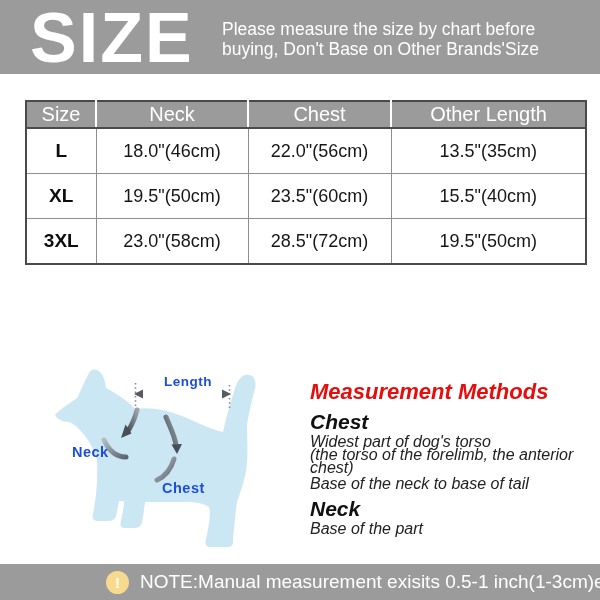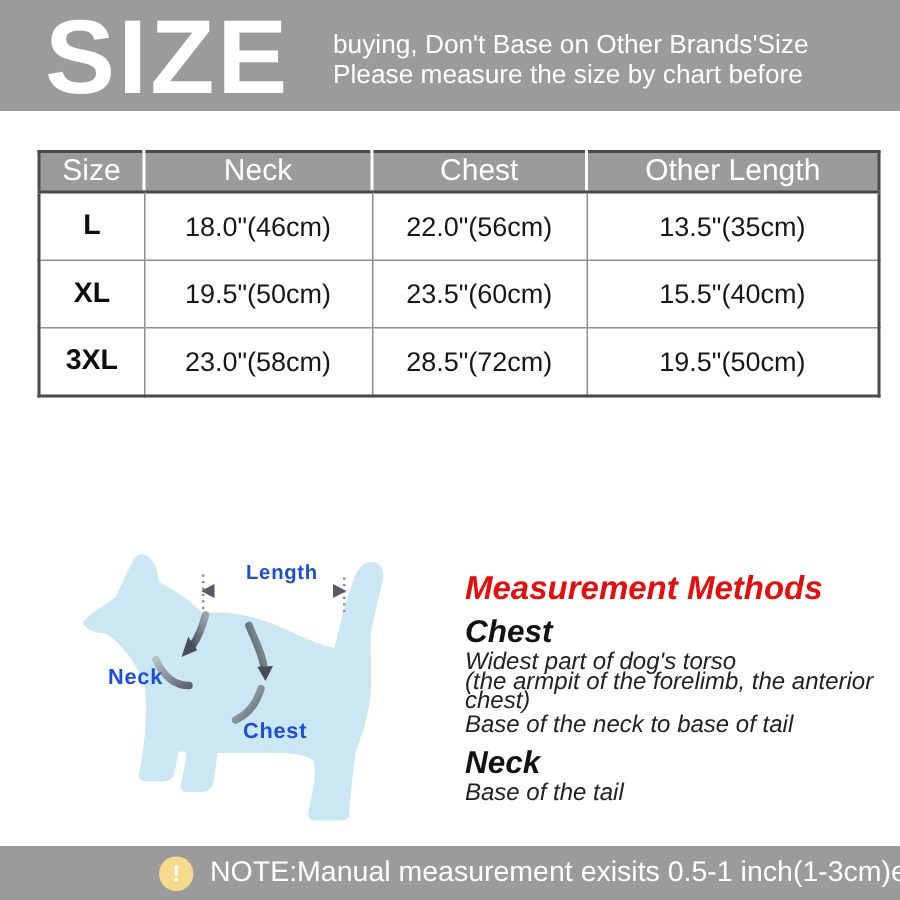--- a/index.html
+++ b/index.html
@@ -60,22 +60,22 @@
     flex:0 0 auto;
   }
   .note-text{margin-left:11px;color:#ffffff;font-size:19px;white-space:nowrap;}
 </style>
 </head>
 <body>
 
 <div class="banner">
   <div class="size-word">SIZE</div>
   <div class="banner-note">
+    <div>Please measure the size by chart before</div>
     <div>buying, Don't Base on Other Brands'Size</div>
-    <div>Please measure the size by chart before</div>
   </div>
 </div>
 
 <table class="size-chart">
   <colgroup>
     <col style="width:70px">
       <col style="width:152px">
       <col style="width:143px">
       <col style="width:195px">
   </colgroup>
@@ -196,30 +196,30 @@
 <span class="diagram-label label-neck">Neck</span>
 <span class="diagram-label label-chest">Chest</span>
 
 <div class="methods">
   <div class="m-title">Measurement Methods</div>
 
   <div>
     <div class="m-name">Chest</div>
     <div class="m-desc">
       <div>Widest part of dog's torso</div>
-      <div>(the armpit of the forelimb, the anterior chest)</div>
+      <div>(the torso of the forelimb, the anterior chest)</div>
     </div>
   </div>
 
   <div>
     <div class="m-desc">Base of the neck to base of tail</div>
   </div>
 
   <div>
     <div class="m-name">Neck</div>
-    <div class="m-desc">Base of the tail</div>
+    <div class="m-desc">Base of the part</div>
   </div>
 </div>
 
 <div class="note-bar">
   <div class="alert-icon">!</div>
   <div class="note-text">NOTE:Manual measurement exisits 0.5-1 inch(1-3cm)error.</div>
 </div>
 
 </body></html>

